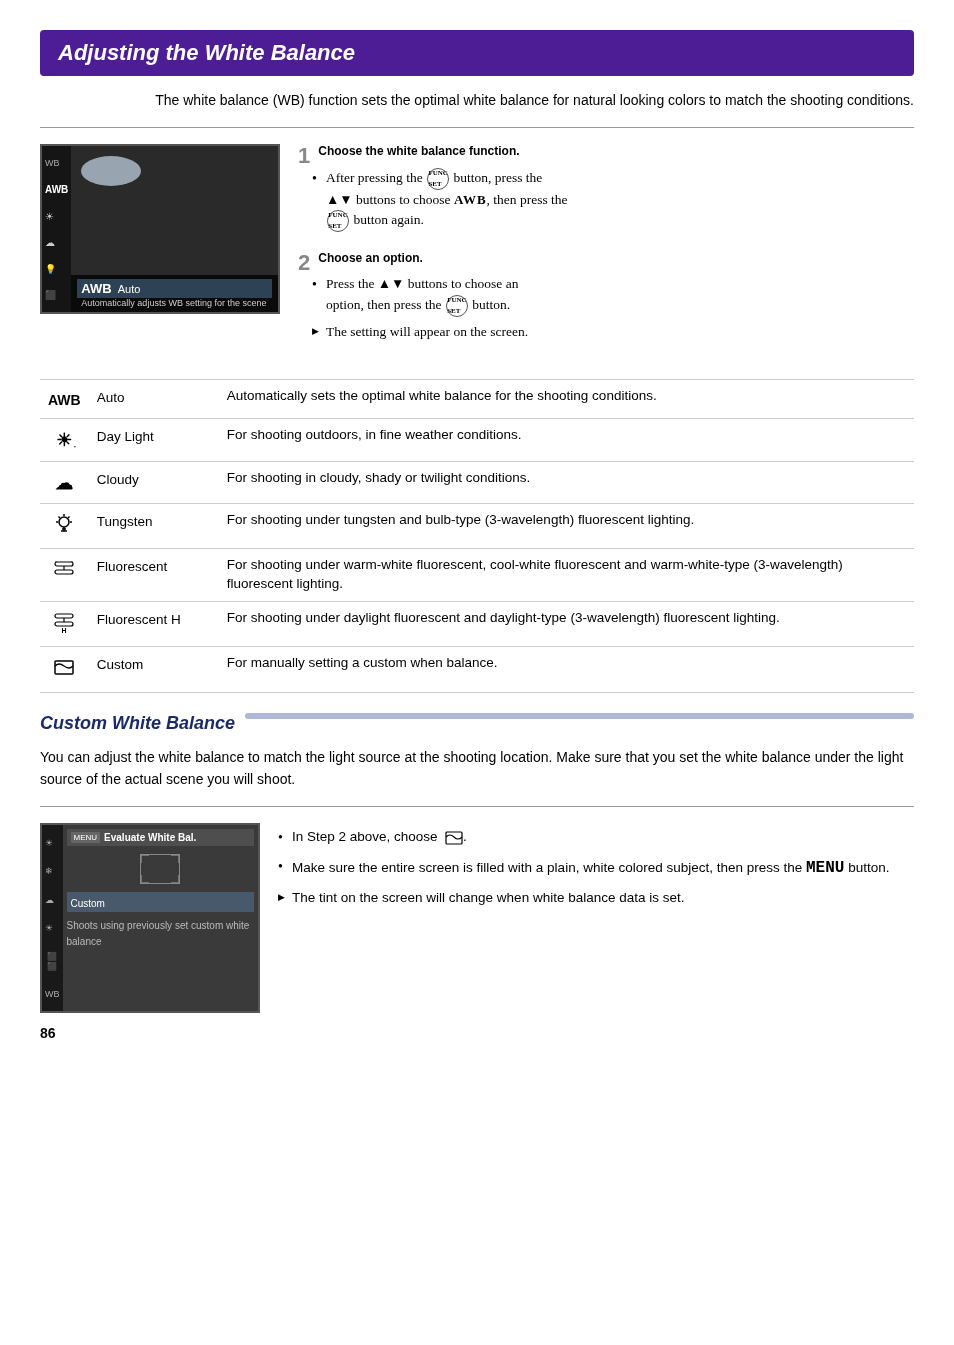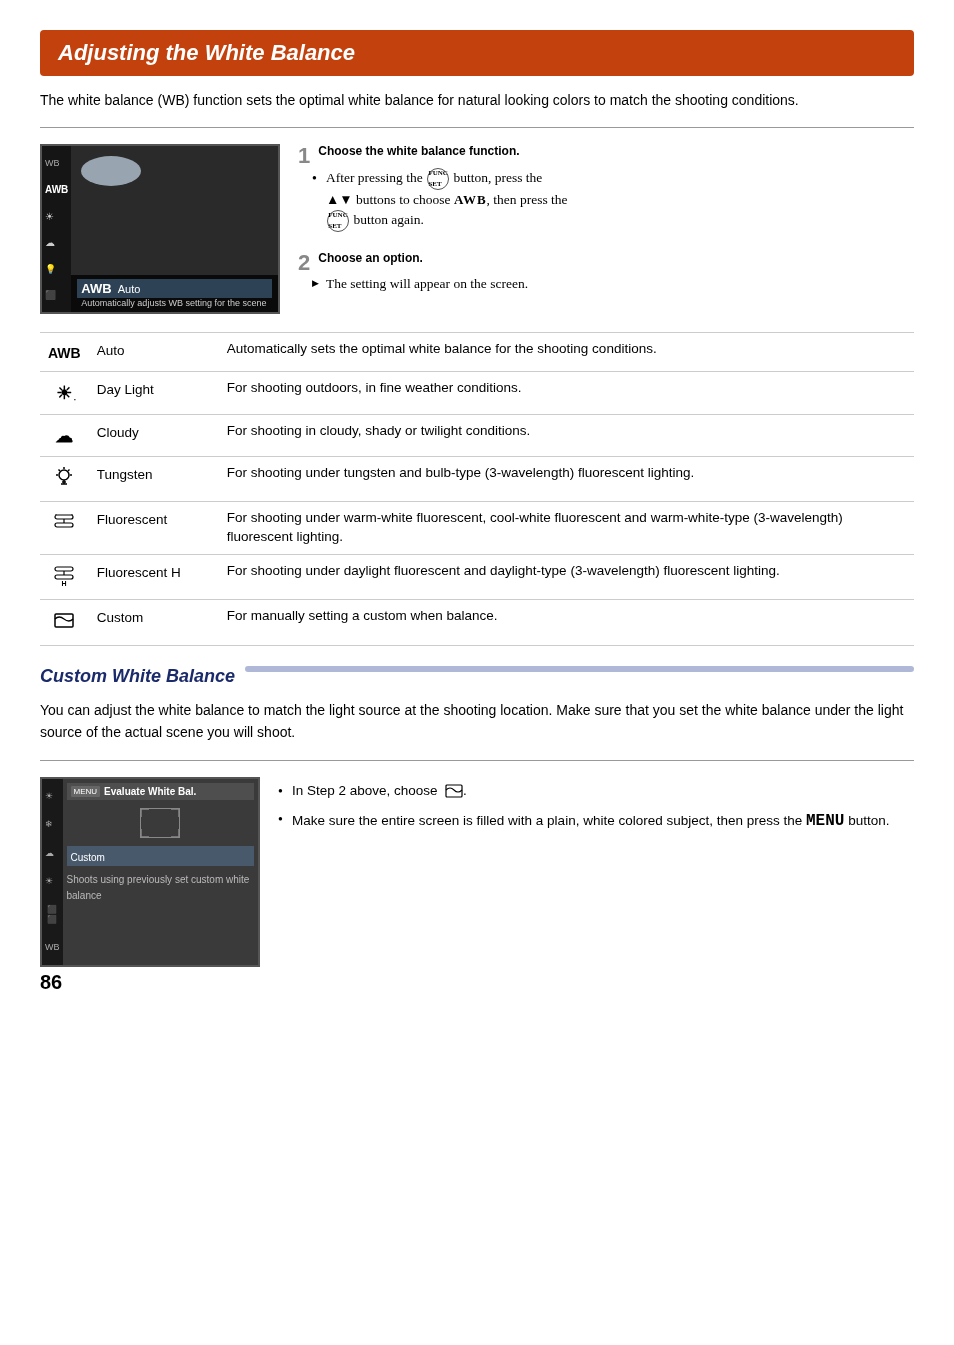--- a/index.html
+++ b/index.html
@@ -8,34 +8,35 @@
       font-size: 14px;
       background: #fff;
       color: #000;
       width: 954px;
       min-height: 1345px;
       padding: 30px 40px 30px 40px;
     }
 
     
     .page-title {
-      background: #c2410c;
+      background: #4c1d95;
       color: #fff;
       font-size: 22px;
       font-weight: bold;
       padding: 10px 18px;
       border-radius: 4px;
       margin-bottom: 14px;
       font-style: italic;
     }
 
     .intro-text {
       font-size: 14px;
       margin-bottom: 16px;
       line-height: 1.5;
+      text-align: right;
     }
 
     hr.divider {
       border: none;
       border-top: 1px solid #999;
       margin-bottom: 16px;
     }
 
     
     .steps-section {
@@ -375,23 +376,23 @@
       top: 3px;
     }
 
     .menu-bold {
       font-size: 16px;
       font-weight: bold;
       font-family: 'Courier New', monospace;
     }
 
     .page-number {
-      font-size: 20px;
-      font-weight: bold;
-      margin-top: 4px;
+      font-size: 14px;
+      font-weight: bold;
+      margin-top: 12px;
     }
 
     .awb-icon {
       font-size: 14px;
       font-weight: bold;
       font-family: Arial, sans-serif;
     }
 
     .clearfix::after {
       content: '';
@@ -450,20 +451,25 @@
               <span style="font-size:7px;font-weight:bold;">FUNC<br>SET</span>
             </span> button again.
         </li>
       </ul>
     </div>
 
     <div class="step-block clearfix">
       <span class="step-number">2</span>
       <div class="step-title">Choose an option.</div>
       <ul class="step-bullets">
+        <li>
+          Press the ▲▼ buttons to choose an<br>option, then press the <span class="func-btn">
+              <span style="font-size:7px;font-weight:bold;">FUNC<br>SET</span>
+            </span> button.
+        </li>
         <li class="arrow">The setting will appear on the screen.</li>
       </ul>
     </div>
   </div>
 </div>
 
 <table class="wb-table">
   <tbody>
       <tr>
     <td class="icon-col"><span class="awb-icon">AWB</span></td>
@@ -590,16 +596,17 @@
     <li>
       In Step 2 above, choose&nbsp;
       <svg width="18" height="14" viewBox="0 0 18 14" style="vertical-align:middle;">
         <rect x="1" y="1" width="16" height="12" rx="1" stroke="#000" stroke-width="1.2" fill="none"></rect>
         <path d="M1 6 Q5 2 9 6 Q13 10 17 6" stroke="#000" stroke-width="1.1" fill="none"></path>
       </svg>.
     </li>
     <li>
       Make sure the entire screen is filled with a plain, white colored subject, then press the <span class="menu-bold">MENU</span> button.
     </li>
+    <li class="arrow">The tint on the screen will change when white balance data is set.</li>
   </ul>
 </div>
 
 <div class="page-number">86</div>
 
 </body></html>

